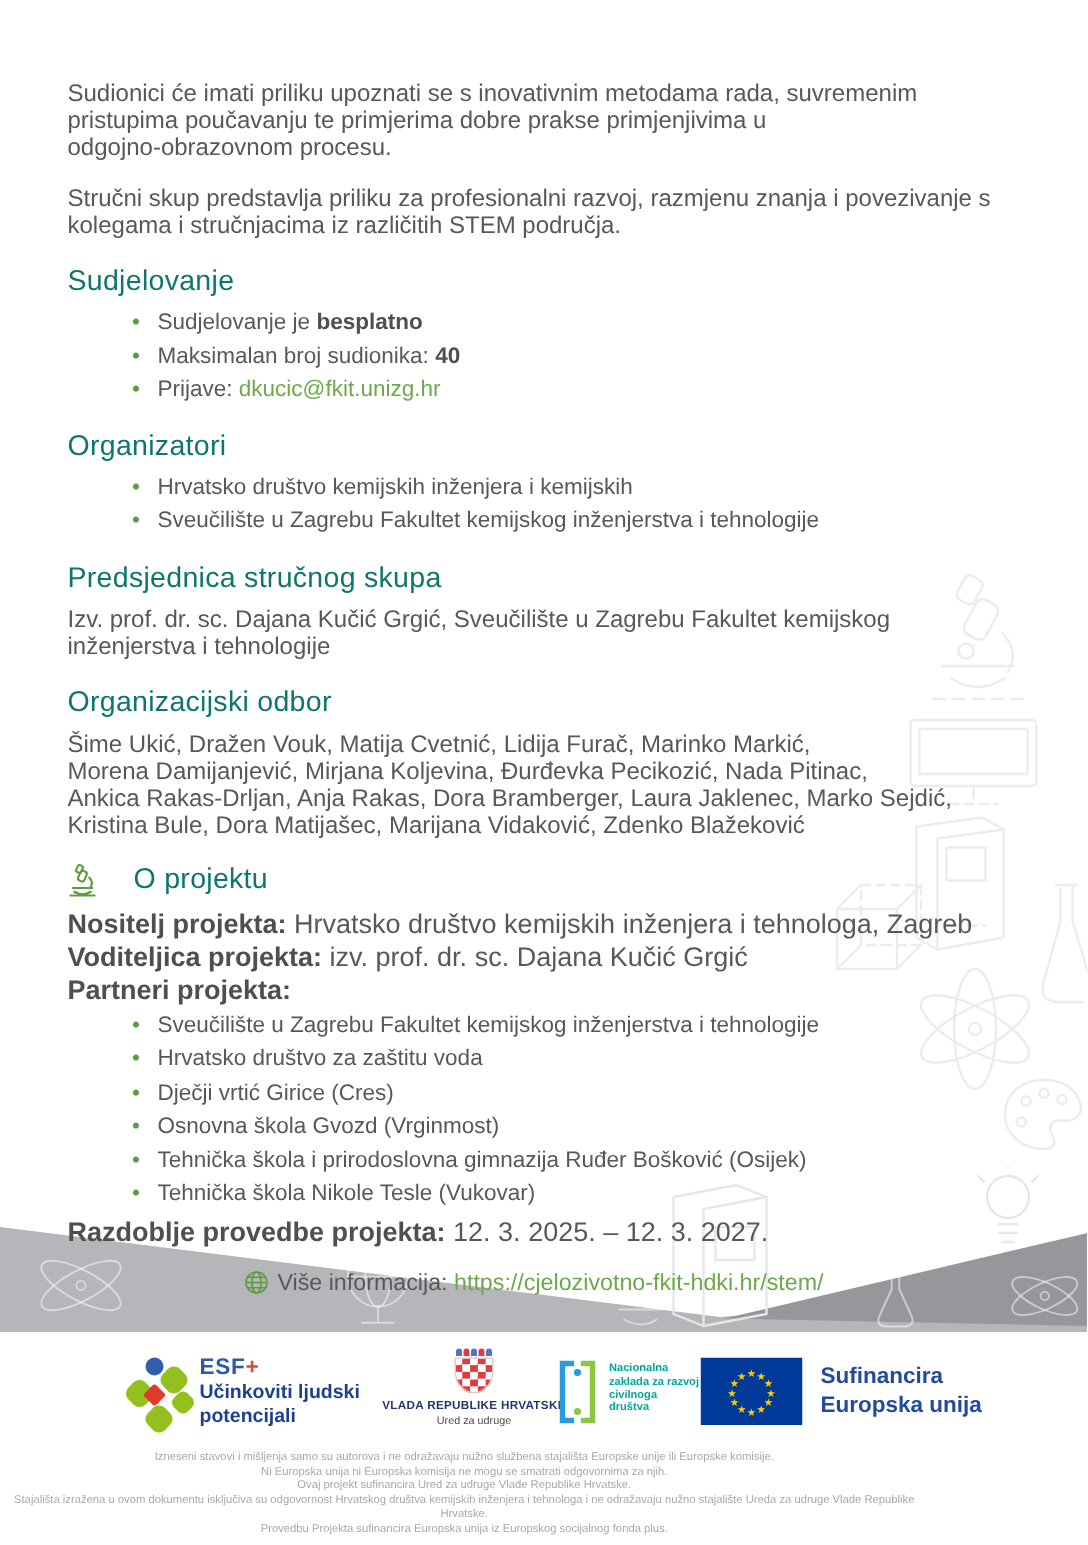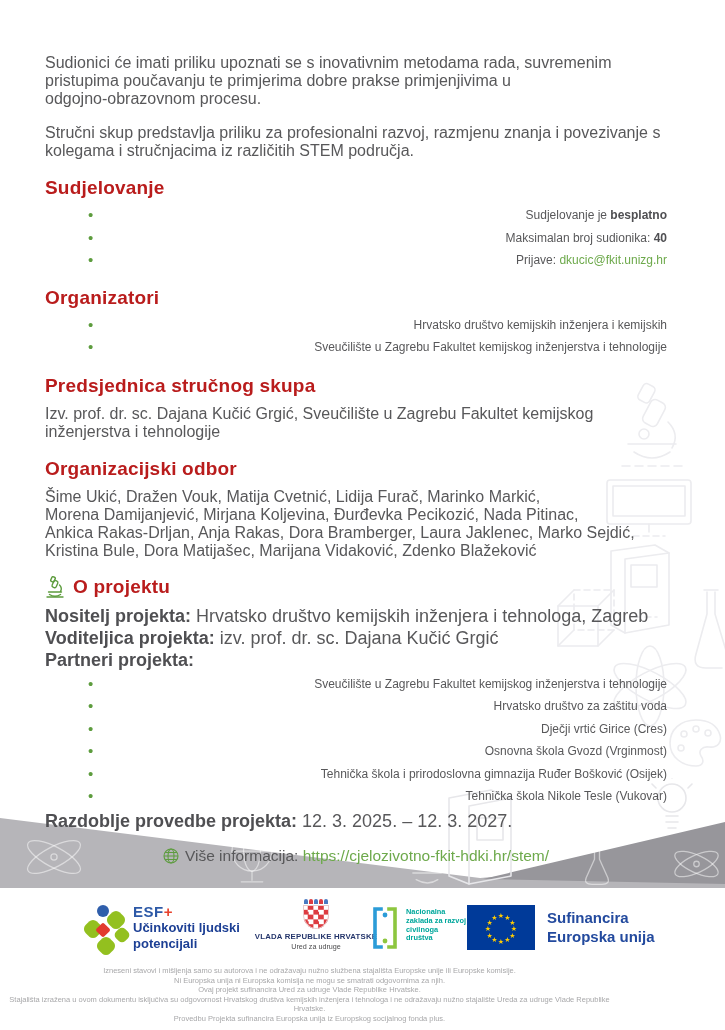--- a/index.html
+++ b/index.html
@@ -6,30 +6,30 @@
   .page{position:relative;width:725px;height:1030px;background:#fff;overflow:hidden;
         font-family:"Liberation Sans",sans-serif;color:#58585a;}
   
   .dood{position:absolute;}
   .dood *{fill:none;stroke:#ececef;stroke-width:1.6;stroke-linecap:round;stroke-linejoin:round;}
   .dood.soft *{stroke:#e7e7ea;}
   .band-dood *{fill:none;stroke:rgba(255,255,255,.5);stroke-width:1.6;stroke-linecap:round;stroke-linejoin:round;}
   
   .content{position:absolute;left:45px;top:46px;width:622px;z-index:3;}
   .para{margin:0;font-size:15.5px;line-height:19px;}
-  .h-green{margin:0;font-size:19px;line-height:22px;font-weight:bold;color:#b91c1c;letter-spacing:.2px;}
+  .h-green{margin:0;font-size:19px;line-height:22px;font-weight:normal;color:#0f766e;letter-spacing:.2px;}
   .mt4{margin-top:4px}.mt8{margin-top:8px}.mt15{margin-top:15px}
   .mt16{margin-top:16px}.mt17{margin-top:17px}
   ul.bullets{margin:5px 0 0 0;padding:0;list-style:none;}
-  ul.bullets li{position:relative;margin-left:40px;padding-left:20px;font-size:12px;line-height:22.5px;text-align:right;}
+  ul.bullets li{position:relative;margin-left:40px;padding-left:20px;font-size:15px;line-height:22.5px;}
   ul.bullets li::before{content:"•";position:absolute;left:3px;top:0;color:#5d9c3e;font-size:15px;}
   b,.bold{font-weight:bold;color:#4f4f52;}
   .link{color:#6da94b;cursor:pointer;}
   .label-line{font-size:18px;line-height:22px;}
-  .proj-head{display:flex;align-items:center;gap:8px;}
+  .proj-head{display:flex;align-items:center;gap:24px;}
   .info-line{margin-top:14px;width:100%;text-align:center;font-size:15.5px;line-height:20px;}
   .info-line .glb{vertical-align:-3px;margin-right:6px;}
   
   .band{position:absolute;left:0;top:805px;width:725px;height:85px;z-index:1;}
   .band .light{position:absolute;inset:0;background:#b6b5b9;
     clip-path:polygon(0px 13px,480px 73px,725px 53px,725px 83px,0px 83px);}
   .band .dark{position:absolute;inset:0;background:#97969b;
     clip-path:polygon(725px 17px,725px 79px,483px 74px);}
   
   .footer{position:absolute;left:0;top:0;width:725px;height:1030px;z-index:4;pointer-events:none;}

